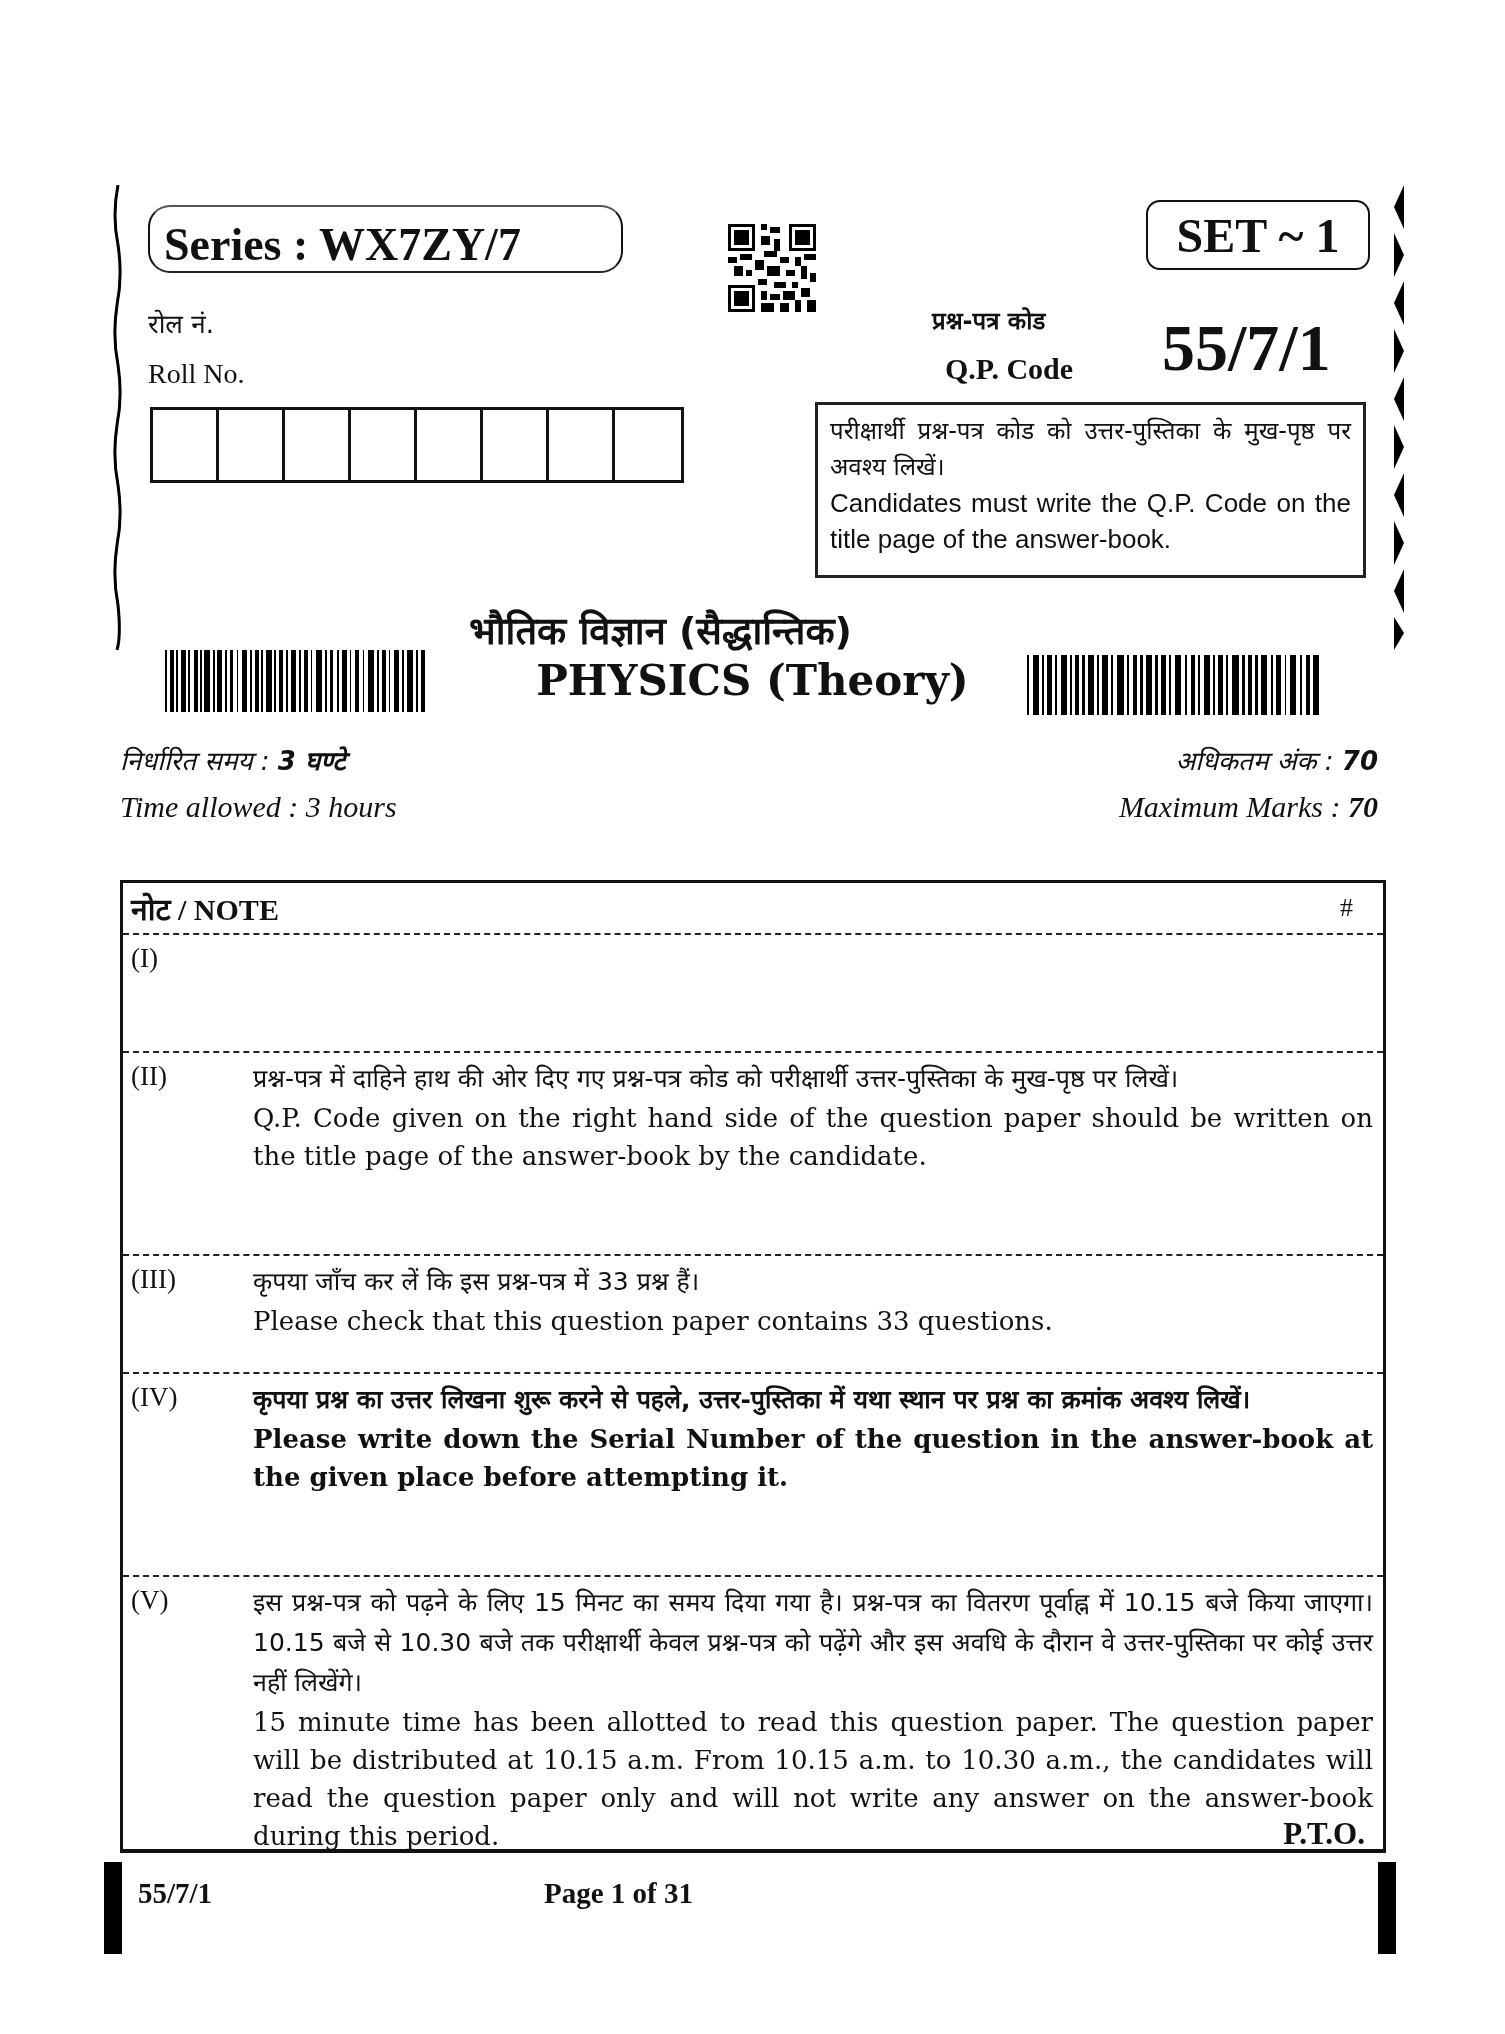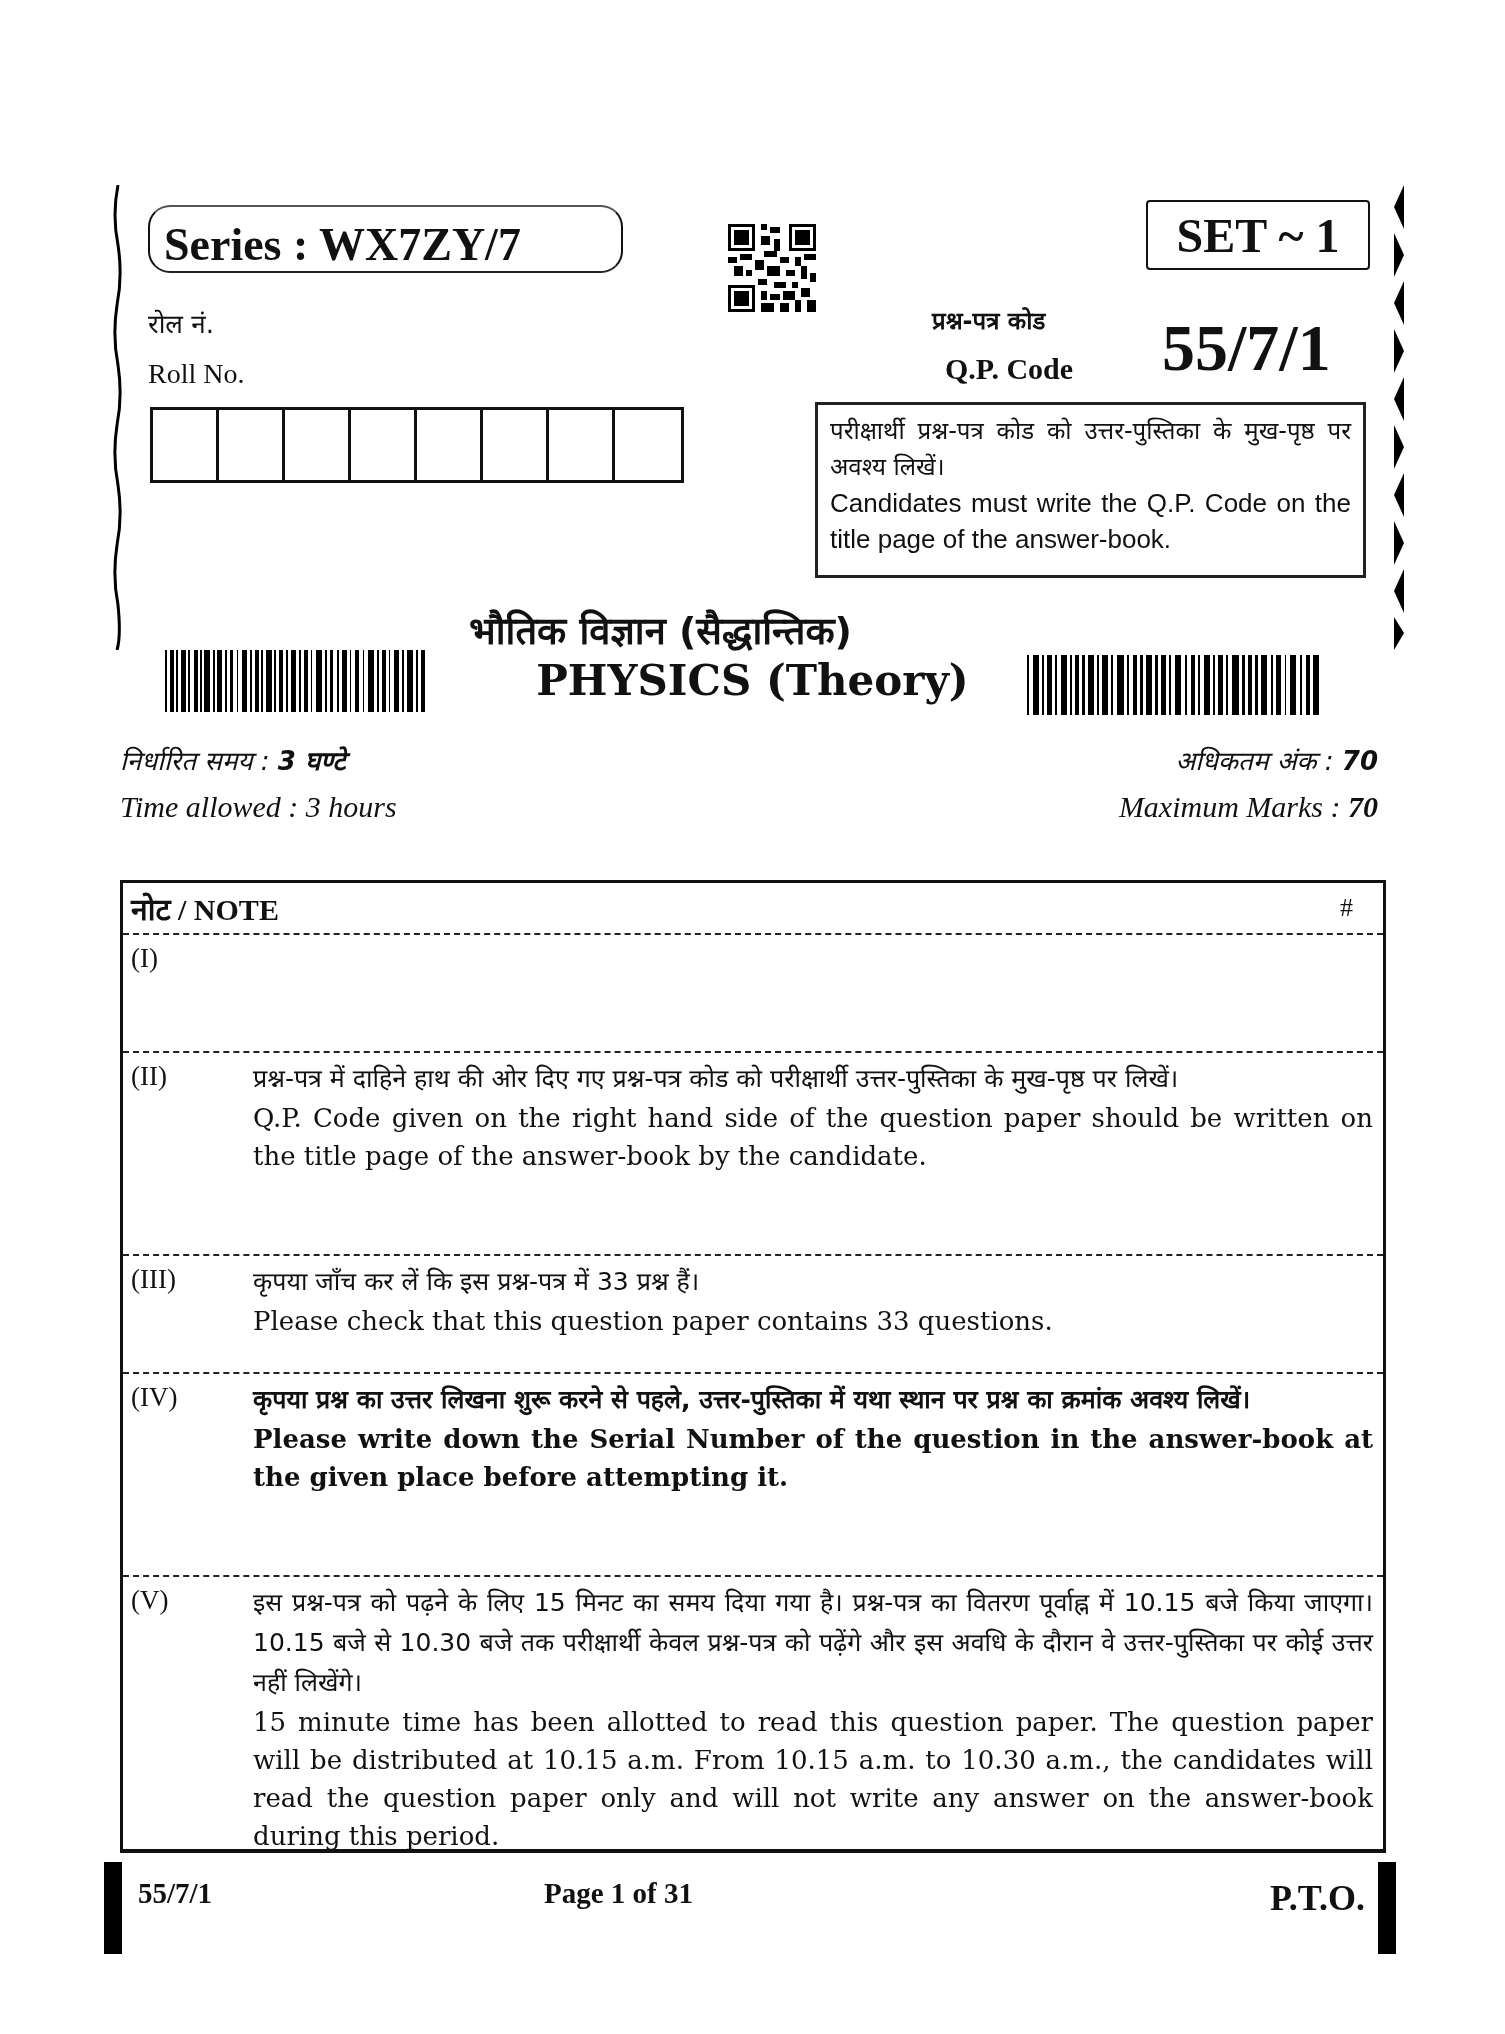--- a/index.html
+++ b/index.html
@@ -9,21 +9,21 @@
   
   .left-bracket { left: 112px; top: 185px; width: 10px; height: 465px; }
   .right-triangles { left: 1390px; top: 185px; width: 16px; height: 465px; }
 
   
   .series-box { left: 148px; top: 205px; width: 475px; height: 68px; border: 2px solid #111; border-radius: 22px; border-top-color: #555; border-bottom-color: #222; display: flex; align-items: flex-end; padding-left: 14px; box-sizing: border-box; }
   .series-box span { font-family: "Liberation Serif", serif; font-weight: bold; font-size: 46px; letter-spacing: 0px; }
 
   .qr { left: 728px; top: 224px; width: 88px; height: 88px; }
 
-  .set-box { left: 1146px; top: 200px; width: 224px; height: 70px; border: 2px solid #111; border-radius: 4px; display: flex; align-items: center; justify-content: center; box-sizing: border-box; }
+  .set-box { left: 1146px; top: 200px; width: 224px; height: 70px; border: 2px solid #111; border-radius: 14px; display: flex; align-items: center; justify-content: center; box-sizing: border-box; }
   .set-box span { font-family: "Liberation Serif", serif; font-weight: bold; font-size: 48px; }
 
   .roll-hi { left: 148px; top: 305px; font-size: 26px; font-family: "DejaVu Sans", sans-serif; }
   .roll-en { left: 148px; top: 358px; font-size: 28px; font-family: "Liberation Serif", serif; }
   .roll-boxes { left: 150px; top: 407px; height: 76px; display: flex; border: 3px solid #111; box-sizing: border-box; }
   .roll-cell { width: 66px; height: 70px; border-right: 3px solid #111; box-sizing: border-box; }
   .roll-cell:last-child { border-right: none; }
 
   .qp-hi { left: 932px; top: 303px; font-size: 24px; font-weight: bold; font-family: "DejaVu Sans", sans-serif; }
   .qp-en { left: 945px; top: 352px; font-size: 30px; font-weight: bold; font-family: "Liberation Serif", serif; }
@@ -53,21 +53,21 @@
   .note-body { flex: 1; padding-right: 2px; }
   .note-hi { font-family: "DejaVu Sans", sans-serif; font-size: 25px; line-height: 40px; text-align: justify; }
   .note-en { font-family: "DejaVu Serif", serif; font-size: 26px; line-height: 38px; text-align: justify; }
   .note-row.bold .note-hi, .note-row.bold .note-en { font-weight: bold; }
 
   
   .footer-bar-left { left: 104px; top: 1862px; width: 18px; height: 92px; background: #000; }
   .footer-bar-right { left: 1378px; top: 1862px; width: 18px; height: 92px; background: #000; }
   .footer-code { left: 138px; top: 1877px; font-size: 29px; font-weight: bold; font-family: "Liberation Serif", serif; }
   .footer-page { left: 0; width: 1237px; top: 1877px; text-align: center; font-size: 29px; font-weight: bold; font-family: "Liberation Serif", serif; }
-  .footer-pto { right: 140px; top: 1877px; font-size: 36px; font-weight: bold; font-family: "Liberation Serif", serif; }
+  .footer-pto { right: 140px; top: 1816px; font-size: 31px; font-weight: bold; font-family: "Liberation Serif", serif; }
 </style>
 </head>
 <body>
 
 <svg class="abs left-bracket" viewBox="0 0 10 465" preserveAspectRatio="none">
   <path d="M6 0 C2 20, 2 40, 6 60 C9 80, 9 100, 5 120 C2 140, 2 160, 6 180 C9 200, 9 220, 5 240 C2 260, 2 280, 6 300 C9 320, 9 340, 5 360 C2 380, 2 400, 6 420 C8 440, 8 455, 5 465" stroke="#000" stroke-width="3" fill="none"></path>
 </svg>
 <svg class="abs right-triangles" viewBox="0 0 16 465" preserveAspectRatio="none">
   <polygon points="14,0 4,22 14,44" fill="#000"></polygon>
   <polygon points="4,48 14,70 4,92" fill="#000"></polygon>

